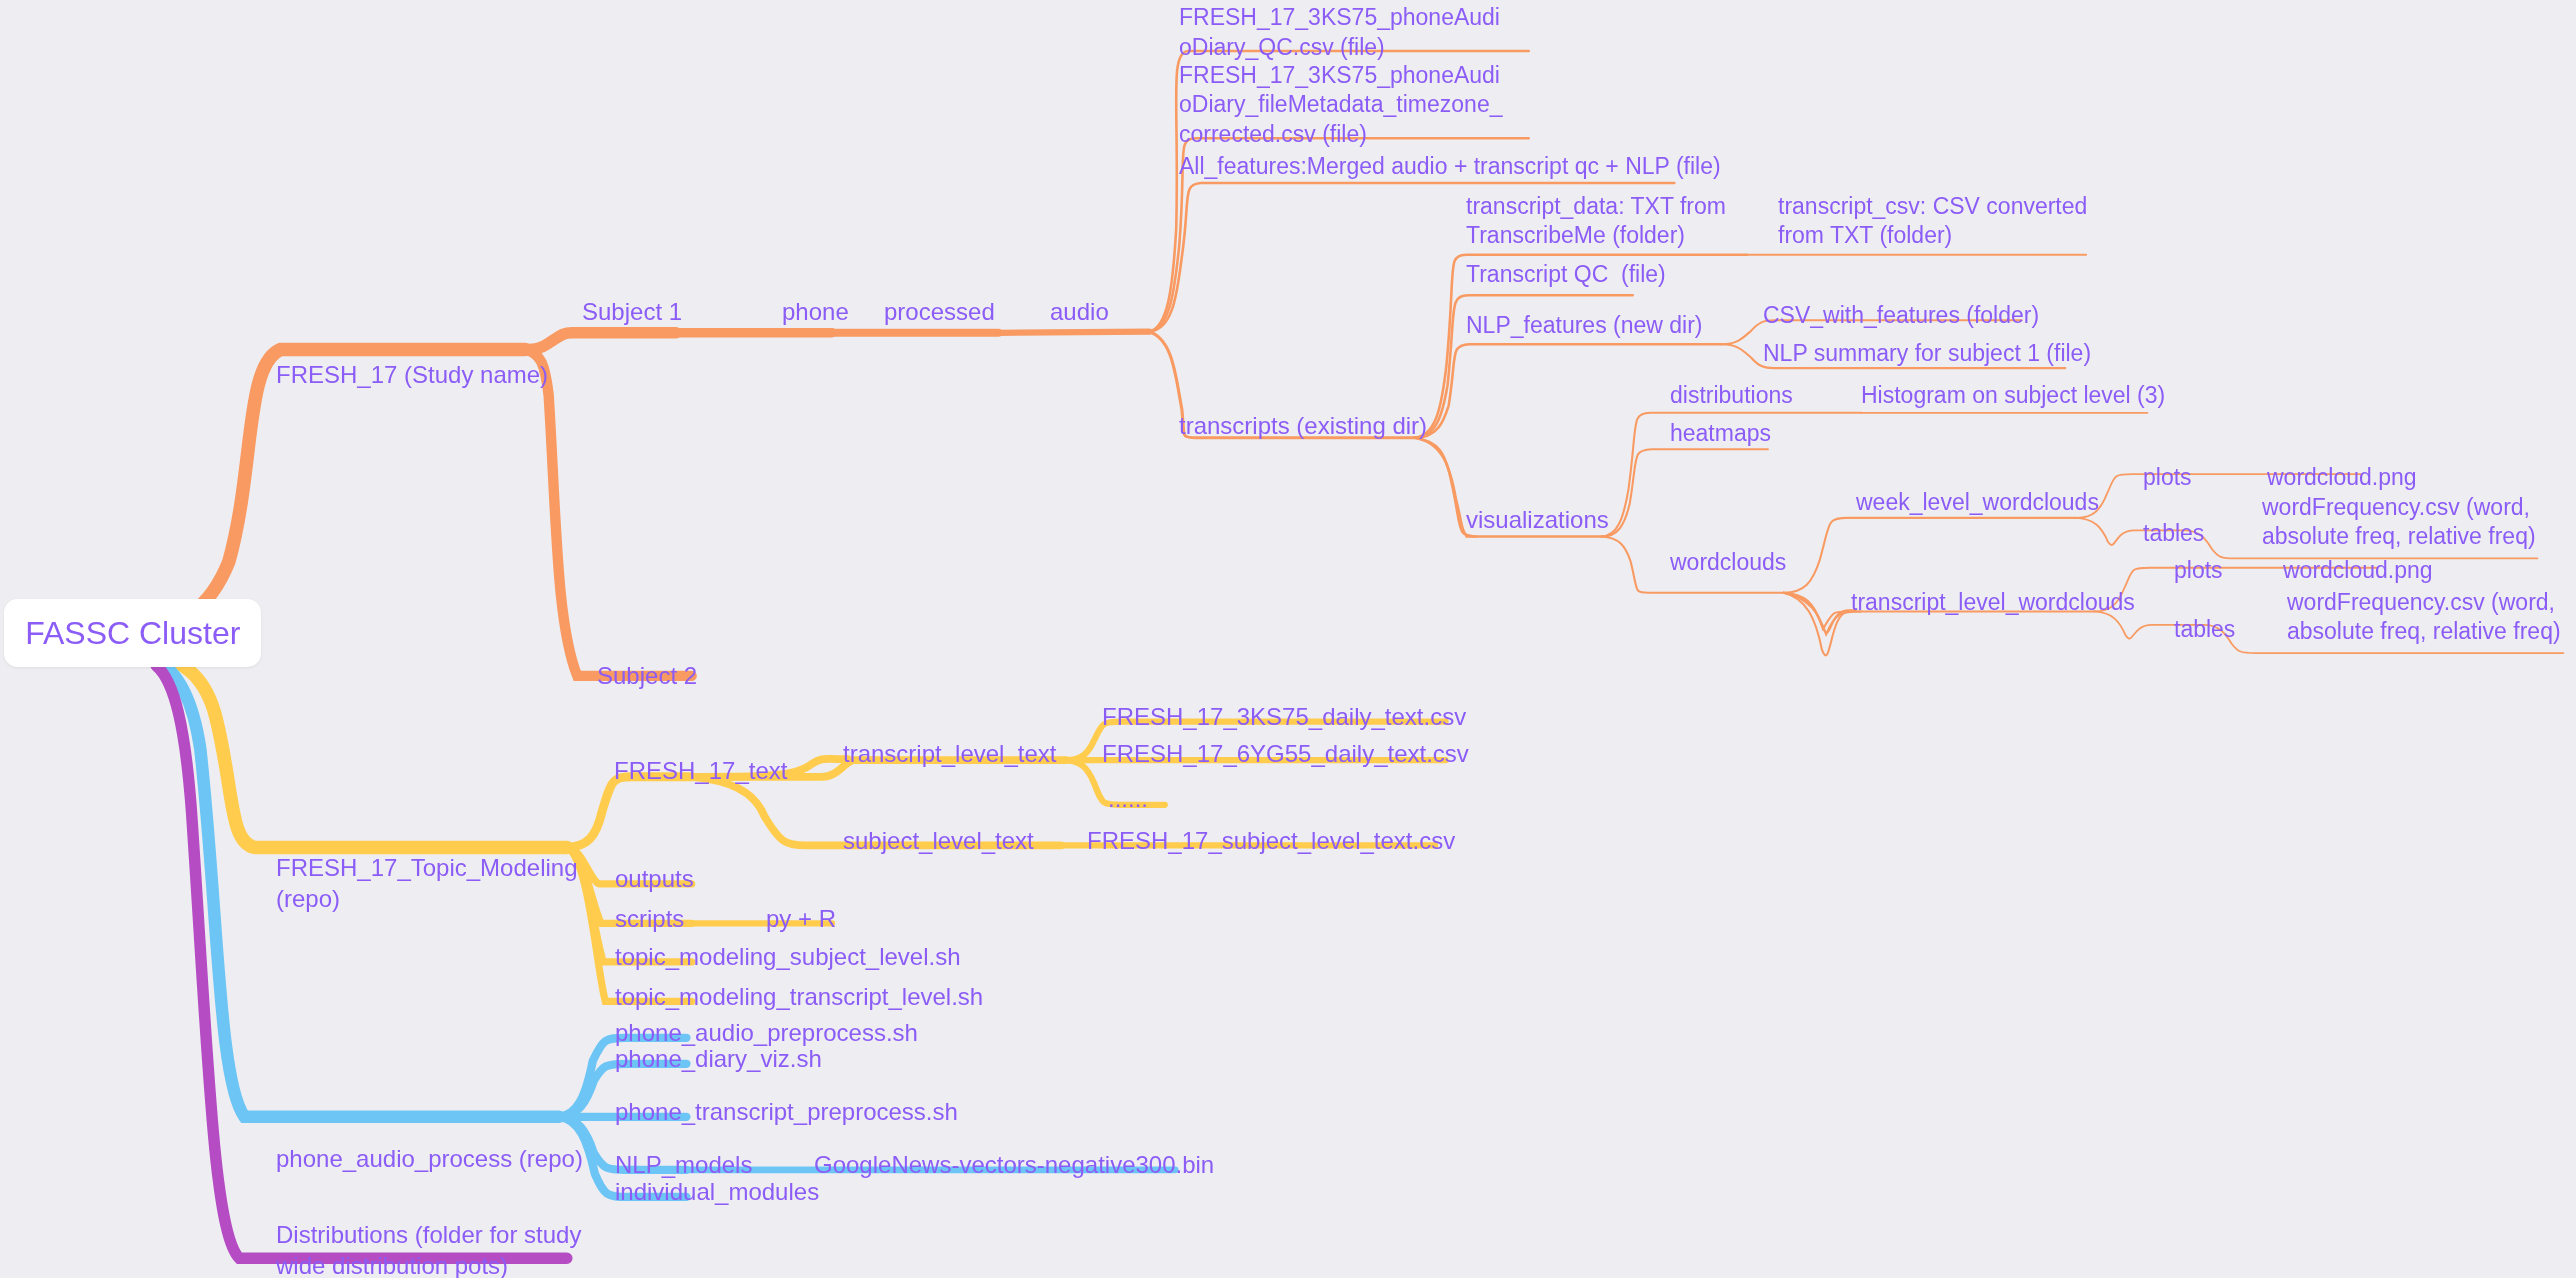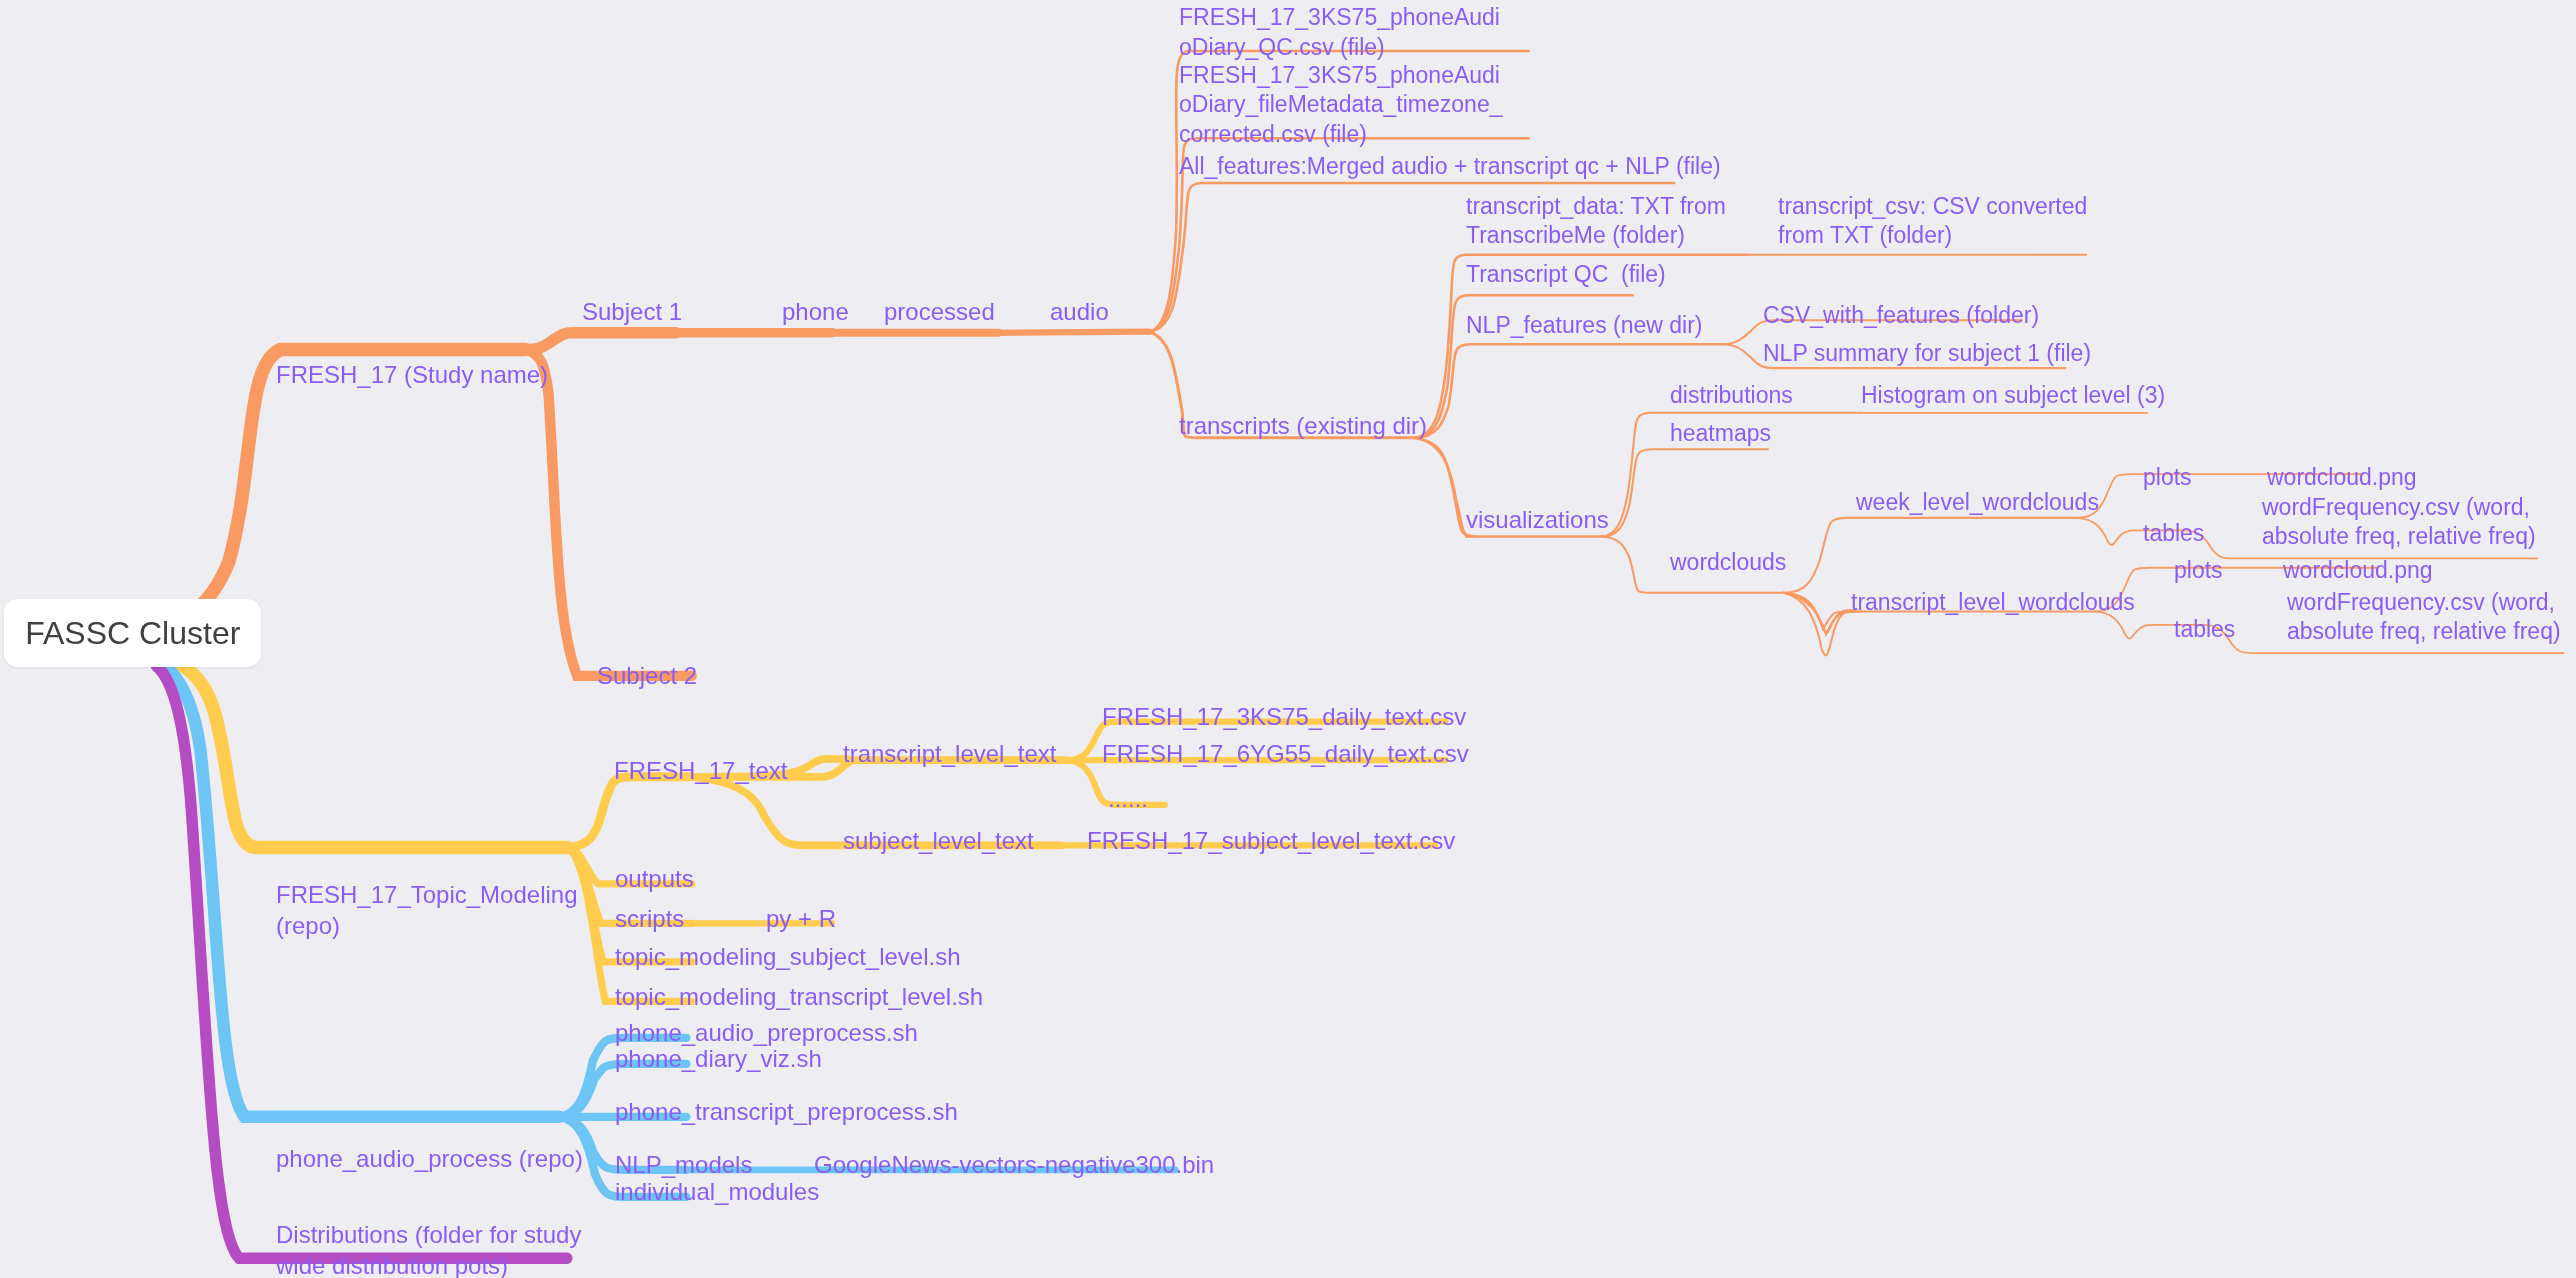--- a/index.html
+++ b/index.html
@@ -2,21 +2,21 @@
 <html style="font-size:8.3px"><head>
 <meta charset="utf-8">
 <style>
   html,body{margin:0;padding:0;background:#eeeef2;}
   body{font-family:"Liberation Sans",sans-serif;}
   #stage{position:relative;width:2576px;height:1278px;background:#eeeef2;overflow:hidden;}
   svg.links{position:absolute;left:0;top:0;width:2576px;height:1278px;pointer-events:none;}
   .node{position:absolute;color:#8b5cf6;white-space:pre;line-height:1.28;}
   .root{
     background:#ffffff;border-radius:13.5px;
-    padding:13.5px 21px;color:#404040;font-size:32px;
+    padding:13.5px 21px;color:#8b5cf6;font-size:32px;
     box-shadow:0 1px 3.1px rgba(0,0,0,.07);
   }
   .t50{font-size:24px;margin-top:48px;}
   .t46{font-size:24px;}
   .t44{font-size:23px;}
 </style>
 </head>
 <body>
 
 <div id="stage">
@@ -148,21 +148,21 @@
 
   <div class="node t44" style="left:1851px;top:588px;text-align:center;">transcript_level_wordclouds</div>
   <div class="node t44" style="left:2174px;top:556px;">plots</div>
   <div class="node t44" style="left:2283px;top:556px;">wordcloud.png</div>
   <div class="node t44" style="left:2174px;top:615px;">tables</div>
   <div class="node t44" style="left:2287px;top:588px;">wordFrequency.csv (word,
 absolute freq, relative freq)</div>
 
   <div class="node t46" style="left:597px;top:661px;">Subject 2</div>
 
-  <div class="node t50" style="left:276px;top:832px;">FRESH_17_Topic_Modeling
+  <div class="node t50" style="left:276px;top:805px;">FRESH_17_Topic_Modeling
 (repo)</div>
 
   <div class="node t46" style="left:614px;top:756px;">FRESH_17_text</div>
 
   <div class="node t46" style="left:843px;top:739px;">transcript_level_text</div>
   <div class="node t46" style="left:1102px;top:702px;">FRESH_17_3KS75_daily_text.csv</div>
   <div class="node t46" style="left:1102px;top:739px;">FRESH_17_6YG55_daily_text.csv</div>
   <div class="node t46" style="left:1108px;top:784px;">......</div>
 
   <div class="node t46" style="left:843px;top:826px;">subject_level_text</div>

